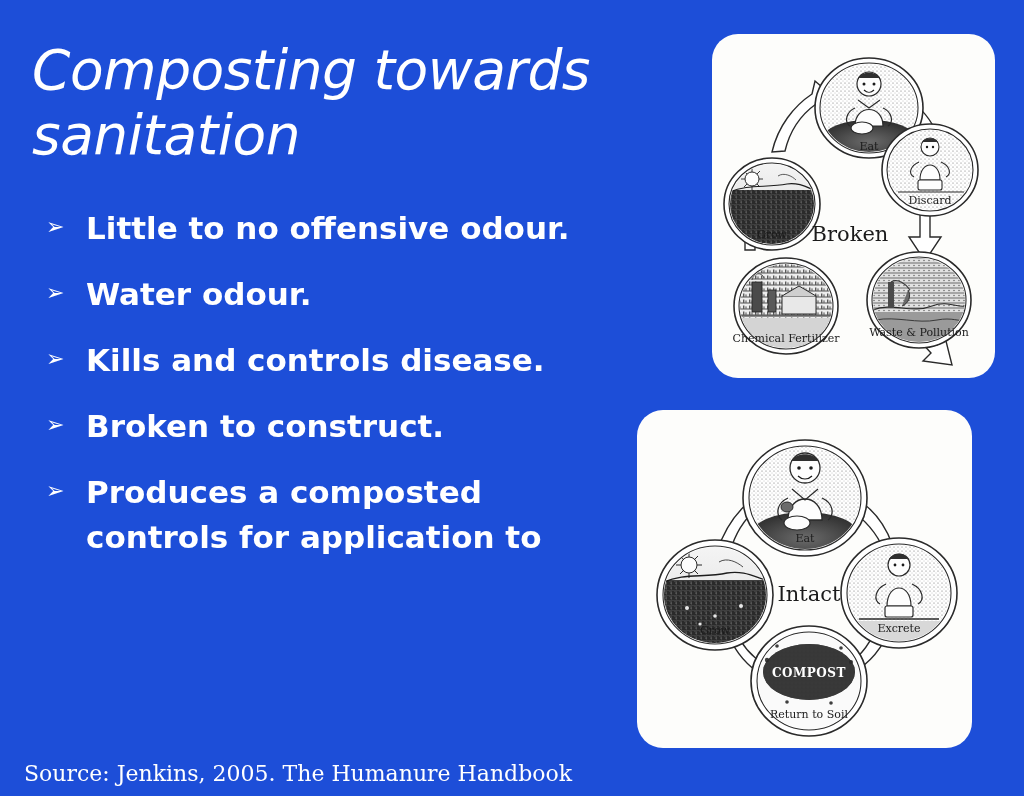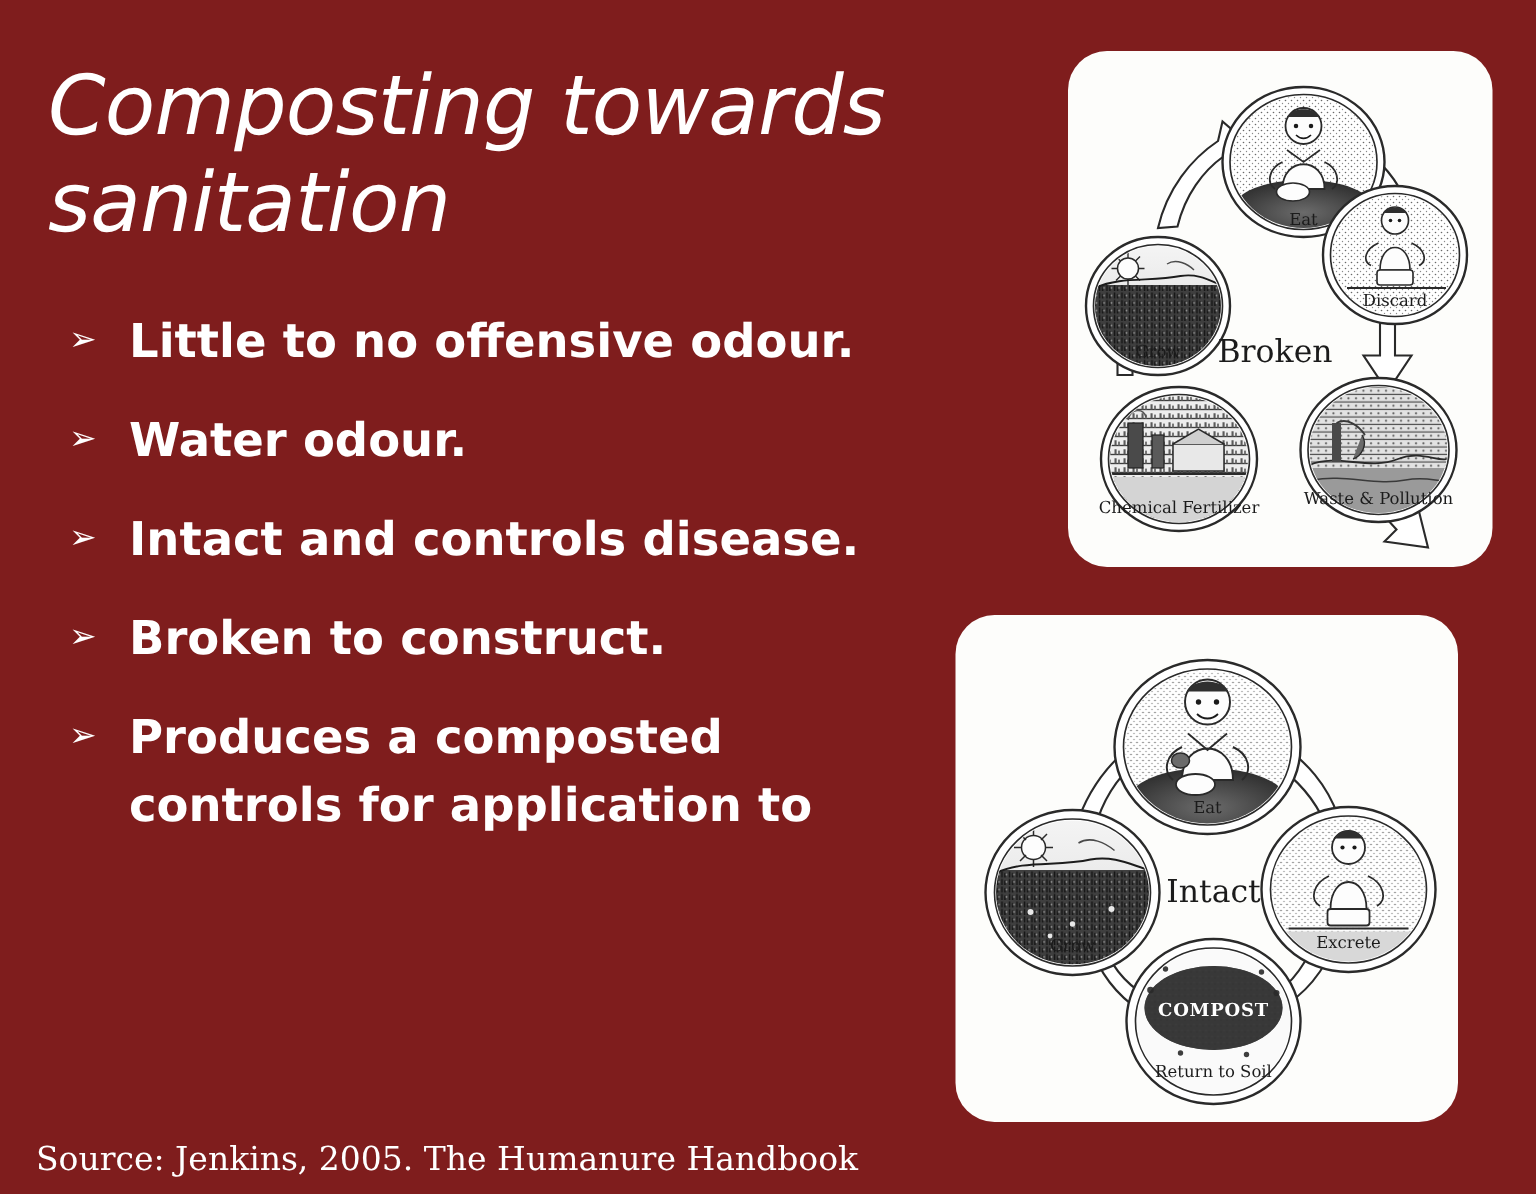--- a/index.html
+++ b/index.html
@@ -9,21 +9,21 @@
   body {
     width: 1024px;
     height: 796px;
     overflow: hidden;
     font-family: "DejaVu Sans", sans-serif;
   }
   #slide {
     position: relative;
     width: 1024px;
     height: 796px;
-    background: #7f1d1d;
+    background: #1d4ed8;
     overflow: hidden;
   }
 
   
   #slide-title {
     position: absolute;
     left: 32px;
     top: 38px;
     width: 660px;
     color: #ffffff;
@@ -162,21 +162,21 @@
     <li class="bullet-item">
       <span class="bullet-marker">➢</span>
       <span class="bullet-text">Little to no offensive odour.</span>
     </li>
     <li class="bullet-item">
       <span class="bullet-marker">➢</span>
       <span class="bullet-text">Water odour.</span>
     </li>
     <li class="bullet-item">
       <span class="bullet-marker">➢</span>
-      <span class="bullet-text">Intact and controls disease.</span>
+      <span class="bullet-text">Kills and controls disease.</span>
     </li>
     <li class="bullet-item">
       <span class="bullet-marker">➢</span>
       <span class="bullet-text">Broken to construct.</span>
     </li>
     <li class="bullet-item multi">
       <span class="bullet-marker">➢</span>
       <span class="bullet-text first-line">Produces a composted</span>
       <span class="bullet-text">controls for application to</span>
     </li>

